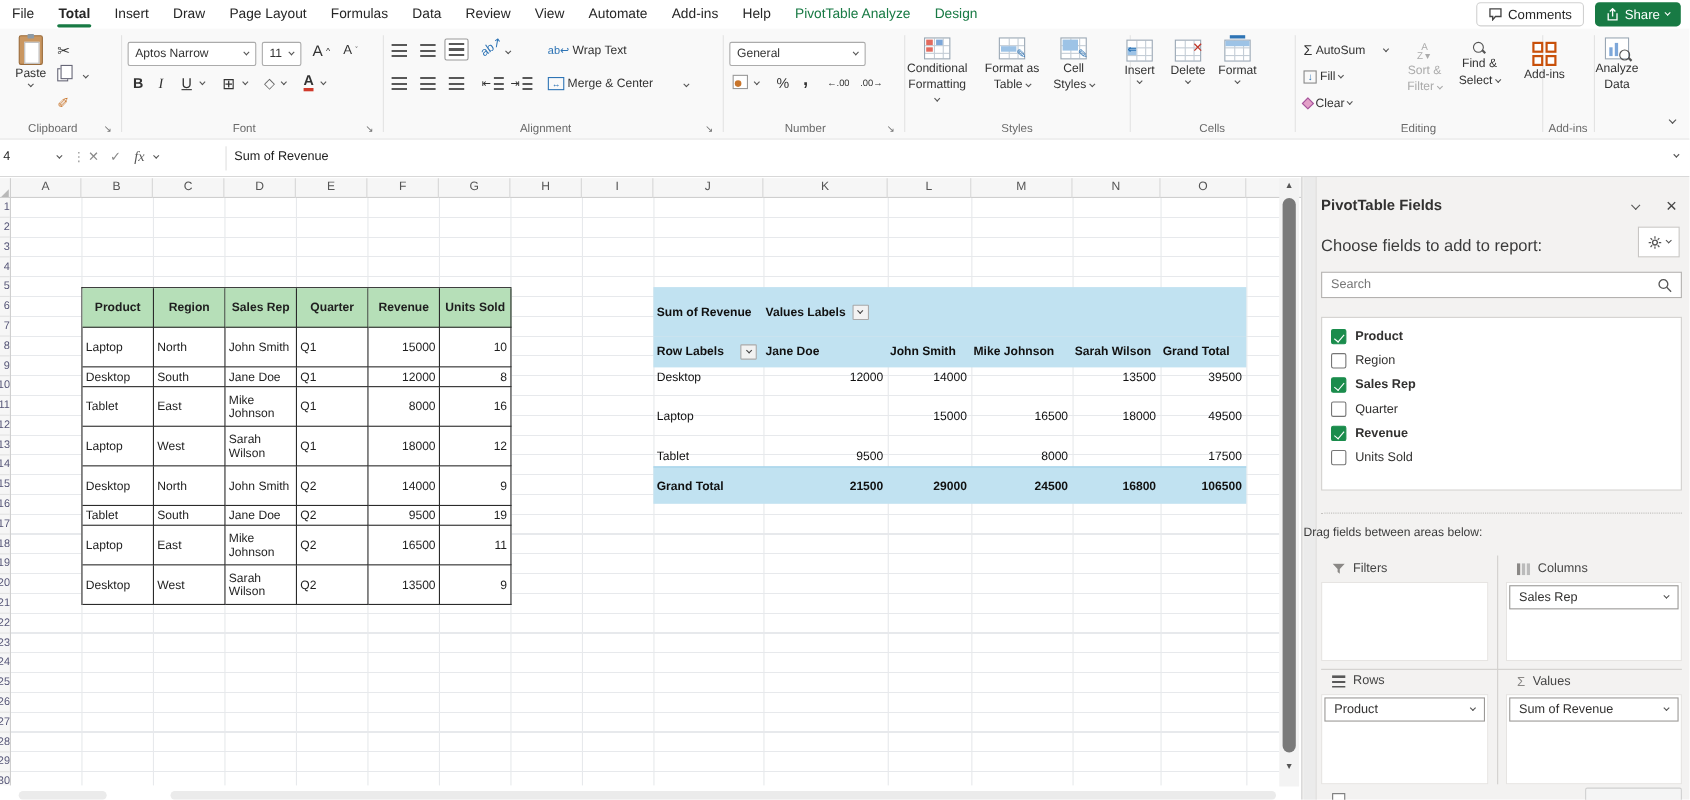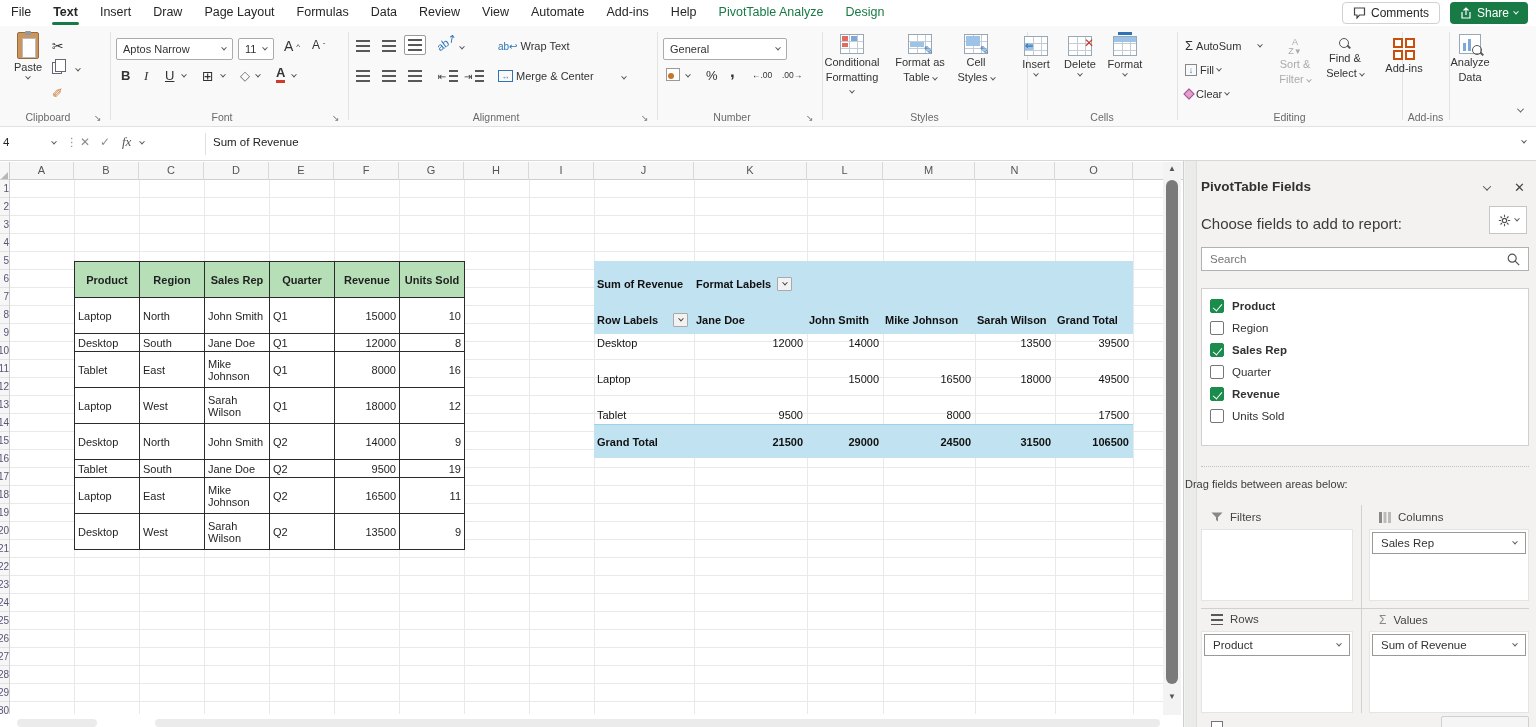--- a/index.html
+++ b/index.html
@@ -120,21 +120,21 @@
   .qline { position:absolute; background:#d2d0ce; }
   svg.icon { display:block; }
 </style>
 </head>
 <body>
 
 <div id="stage">
 
   <div id="tabbar">
     <span class="tab">File</span>
-    <span class="tab active">Text</span>
+    <span class="tab active">Total</span>
     <span class="tab">Insert</span>
     <span class="tab">Draw</span>
     <span class="tab">Page Layout</span>
     <span class="tab">Formulas</span>
     <span class="tab">Data</span>
     <span class="tab">Review</span>
     <span class="tab">View</span>
     <span class="tab">Automate</span>
     <span class="tab">Add-ins</span>
     <span class="tab">Help</span>
@@ -524,21 +524,21 @@
             <span>Q2</span>
             <span>13500</span>
             <span>9</span>
           </div>
       </div>
 
       <div id="pivot">
         <div class="pvrow blue" style="height:45px">
           <span class="pvlabel" style="font-weight:bold">Sum of Revenue</span>
           <span style="display:flex;align-items:center;font-weight:bold;padding-left:2px">
-            <span>Format Labels</span>
+            <span>Values Labels</span>
             <span class="ddbtn">
                 <span class="chev"></span>
               </span>
           </span>
         </div>
         <div class="pvrow blue" style="height:28px">
           <span class="pvlabel" style="font-weight:bold;justify-content:space-between;padding-right:6px">
             <span>Row Labels</span>
             <span class="ddbtn">
                 <span class="chev"></span>
@@ -583,21 +583,21 @@
               <span></span>
               <span>17500</span>
             </span>
         </div>
         <div class="pvrow blue" style="height:34px; font-weight:bold; border-top:1px solid #9fd0e8">
           <span class="pvlabel">Grand Total</span>
           <span class="pvvals">
               <span>21500</span>
               <span>29000</span>
               <span>24500</span>
-              <span>31500</span>
+              <span>16800</span>
               <span>106500</span>
             </span>
         </div>
       </div>
     </div>
 
     <div id="vscroll">
       <span class="sarrow" style="top:2px">▲</span>
       <div id="vthumb"></div>
       <span class="sarrow" style="bottom:14px">▼</span>

